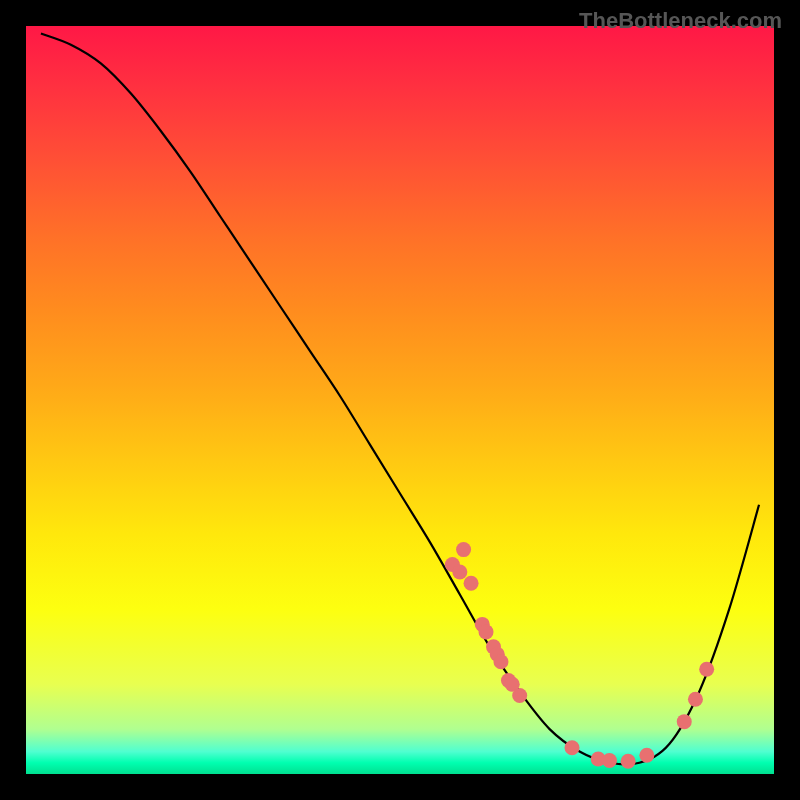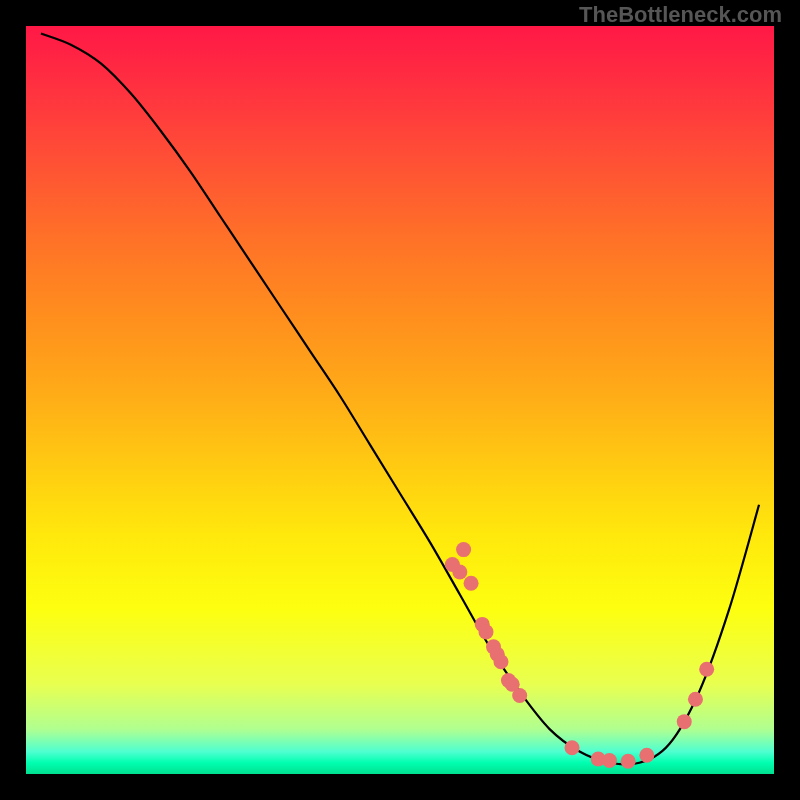--- a/index.html
+++ b/index.html
@@ -6,21 +6,21 @@
     margin: 0;
     padding: 0;
     background: #000;
     width: 800px;
     height: 800px;
     position: relative;
     font-family: Arial, sans-serif;
   }
   .watermark {
     position: absolute;
-    top: 2px;
+    top: 8px;
     right: 18px;
     color: #565656;
     font-size: 22px;
     font-weight: bold;
     z-index: 10;
   }
   .plot-area {
     position: absolute;
     left: 26px;
     top: 26px;

